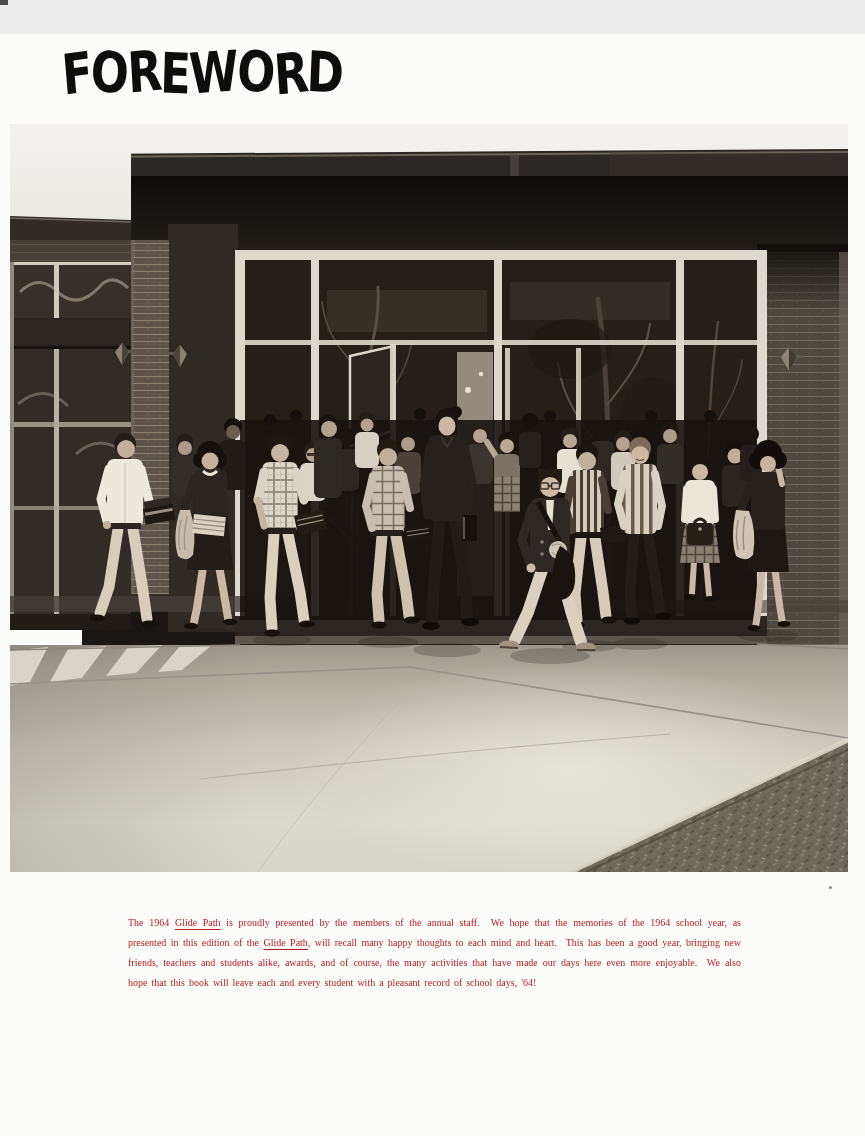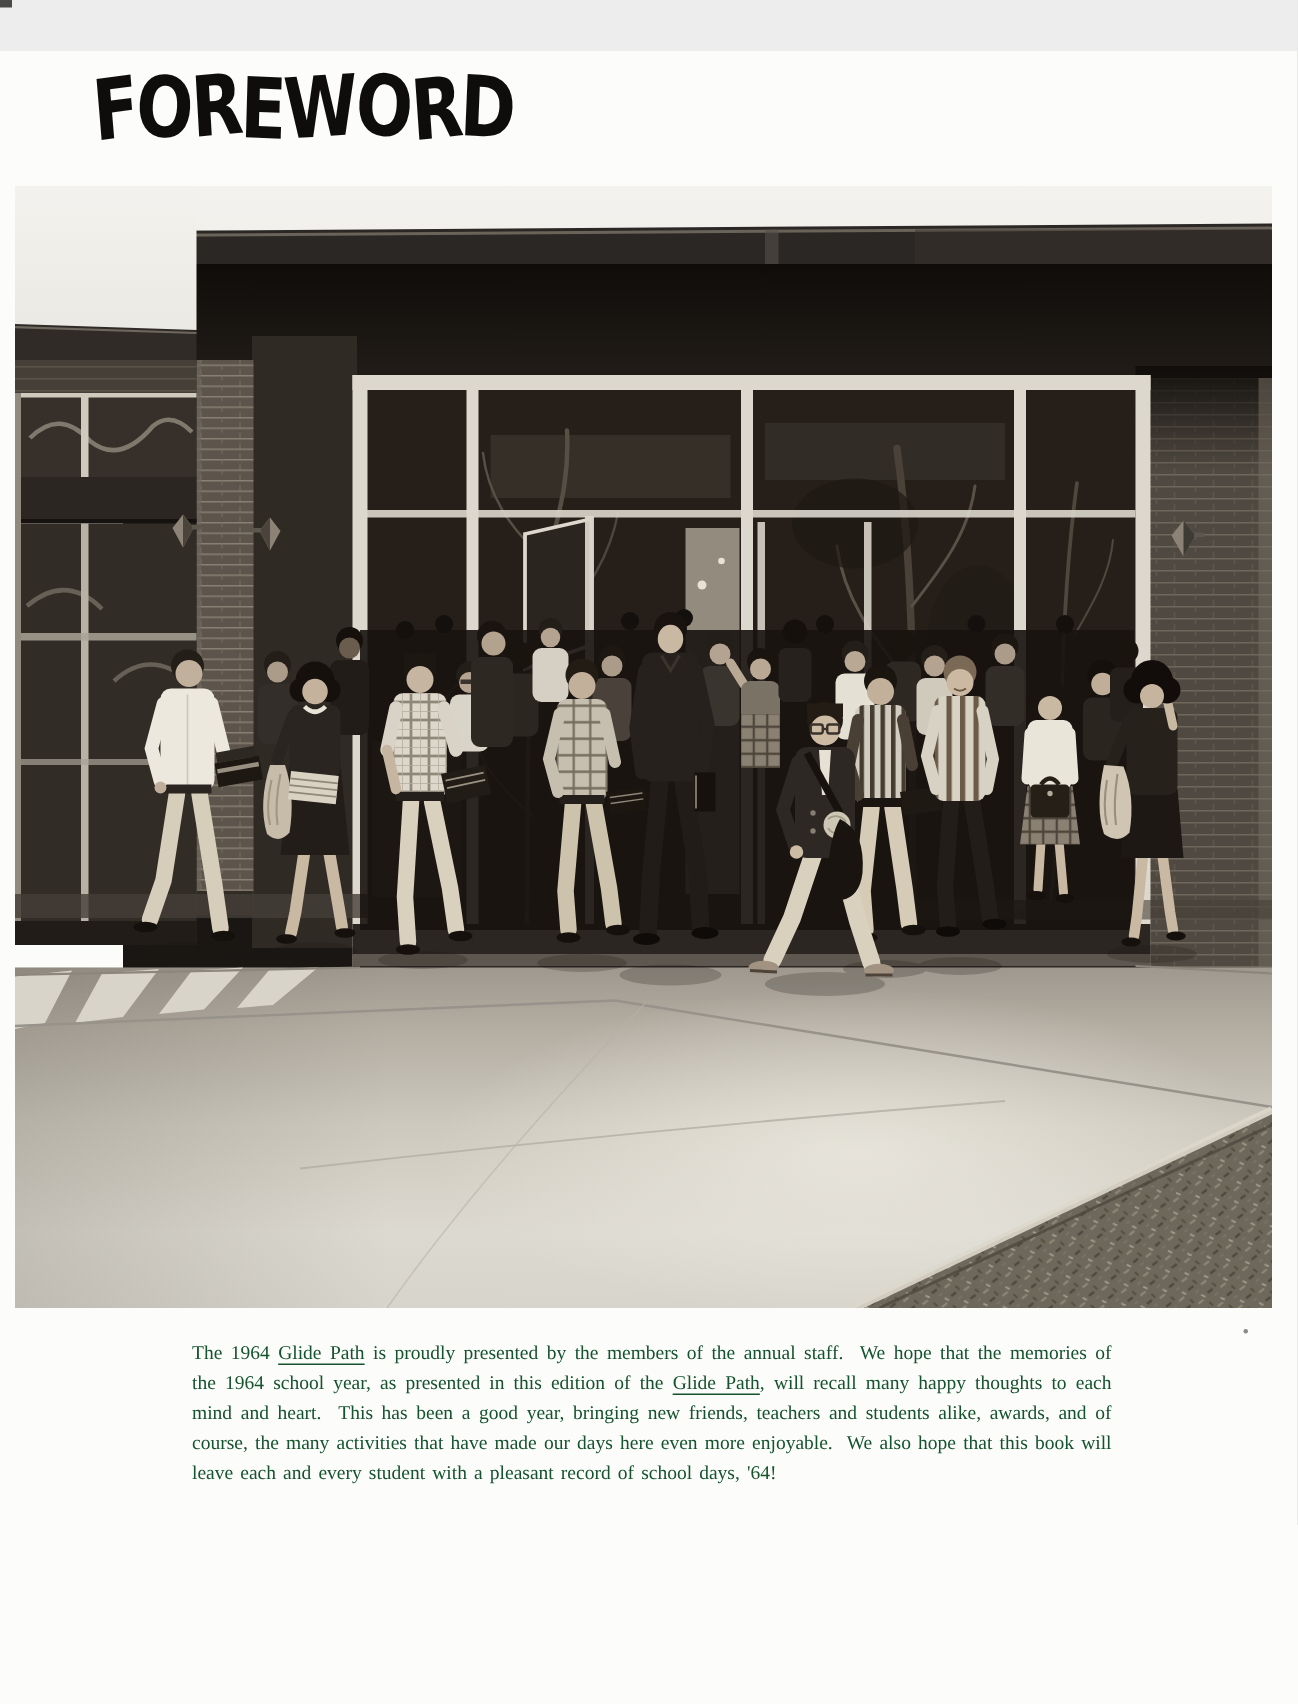--- a/index.html
+++ b/index.html
@@ -19,22 +19,22 @@
   .title span:nth-child(3){transform:rotate(-4deg) translateY(-1px);}
   .title span:nth-child(4){transform:rotate(2deg) translateY(1px);}
   .title span:nth-child(5){transform:rotate(-3deg);}
   .title span:nth-child(6){transform:rotate(5deg) translateY(-1px);}
   .title span:nth-child(7){transform:rotate(-5deg) translateY(1px);}
   .title span:nth-child(8){transform:rotate(3deg);}
 
   .photo{position:absolute;left:10px;top:124px;width:838px;height:748px;margin:0;}
   .photo svg{display:block;}
 
-  .foreword-text{position:absolute;left:128px;top:879px;width:613px;
-        font-size:13px;line-height:20px;color:#14532d;text-align:justify;
+  .foreword-text{position:absolute;left:128px;top:903px;width:613px;
+        font-size:10px;line-height:20px;color:#b91c1c;text-align:justify;
         white-space:pre-wrap;word-spacing:1.5px;}
   .foreword-text u{text-decoration-thickness:1px;text-underline-offset:2.5px;}
 
   .limb{fill:none;stroke-linecap:round;}
 </style>
 </head>
 <body>
 
 <div class="page">
   <div class="scan-strip"></div>

